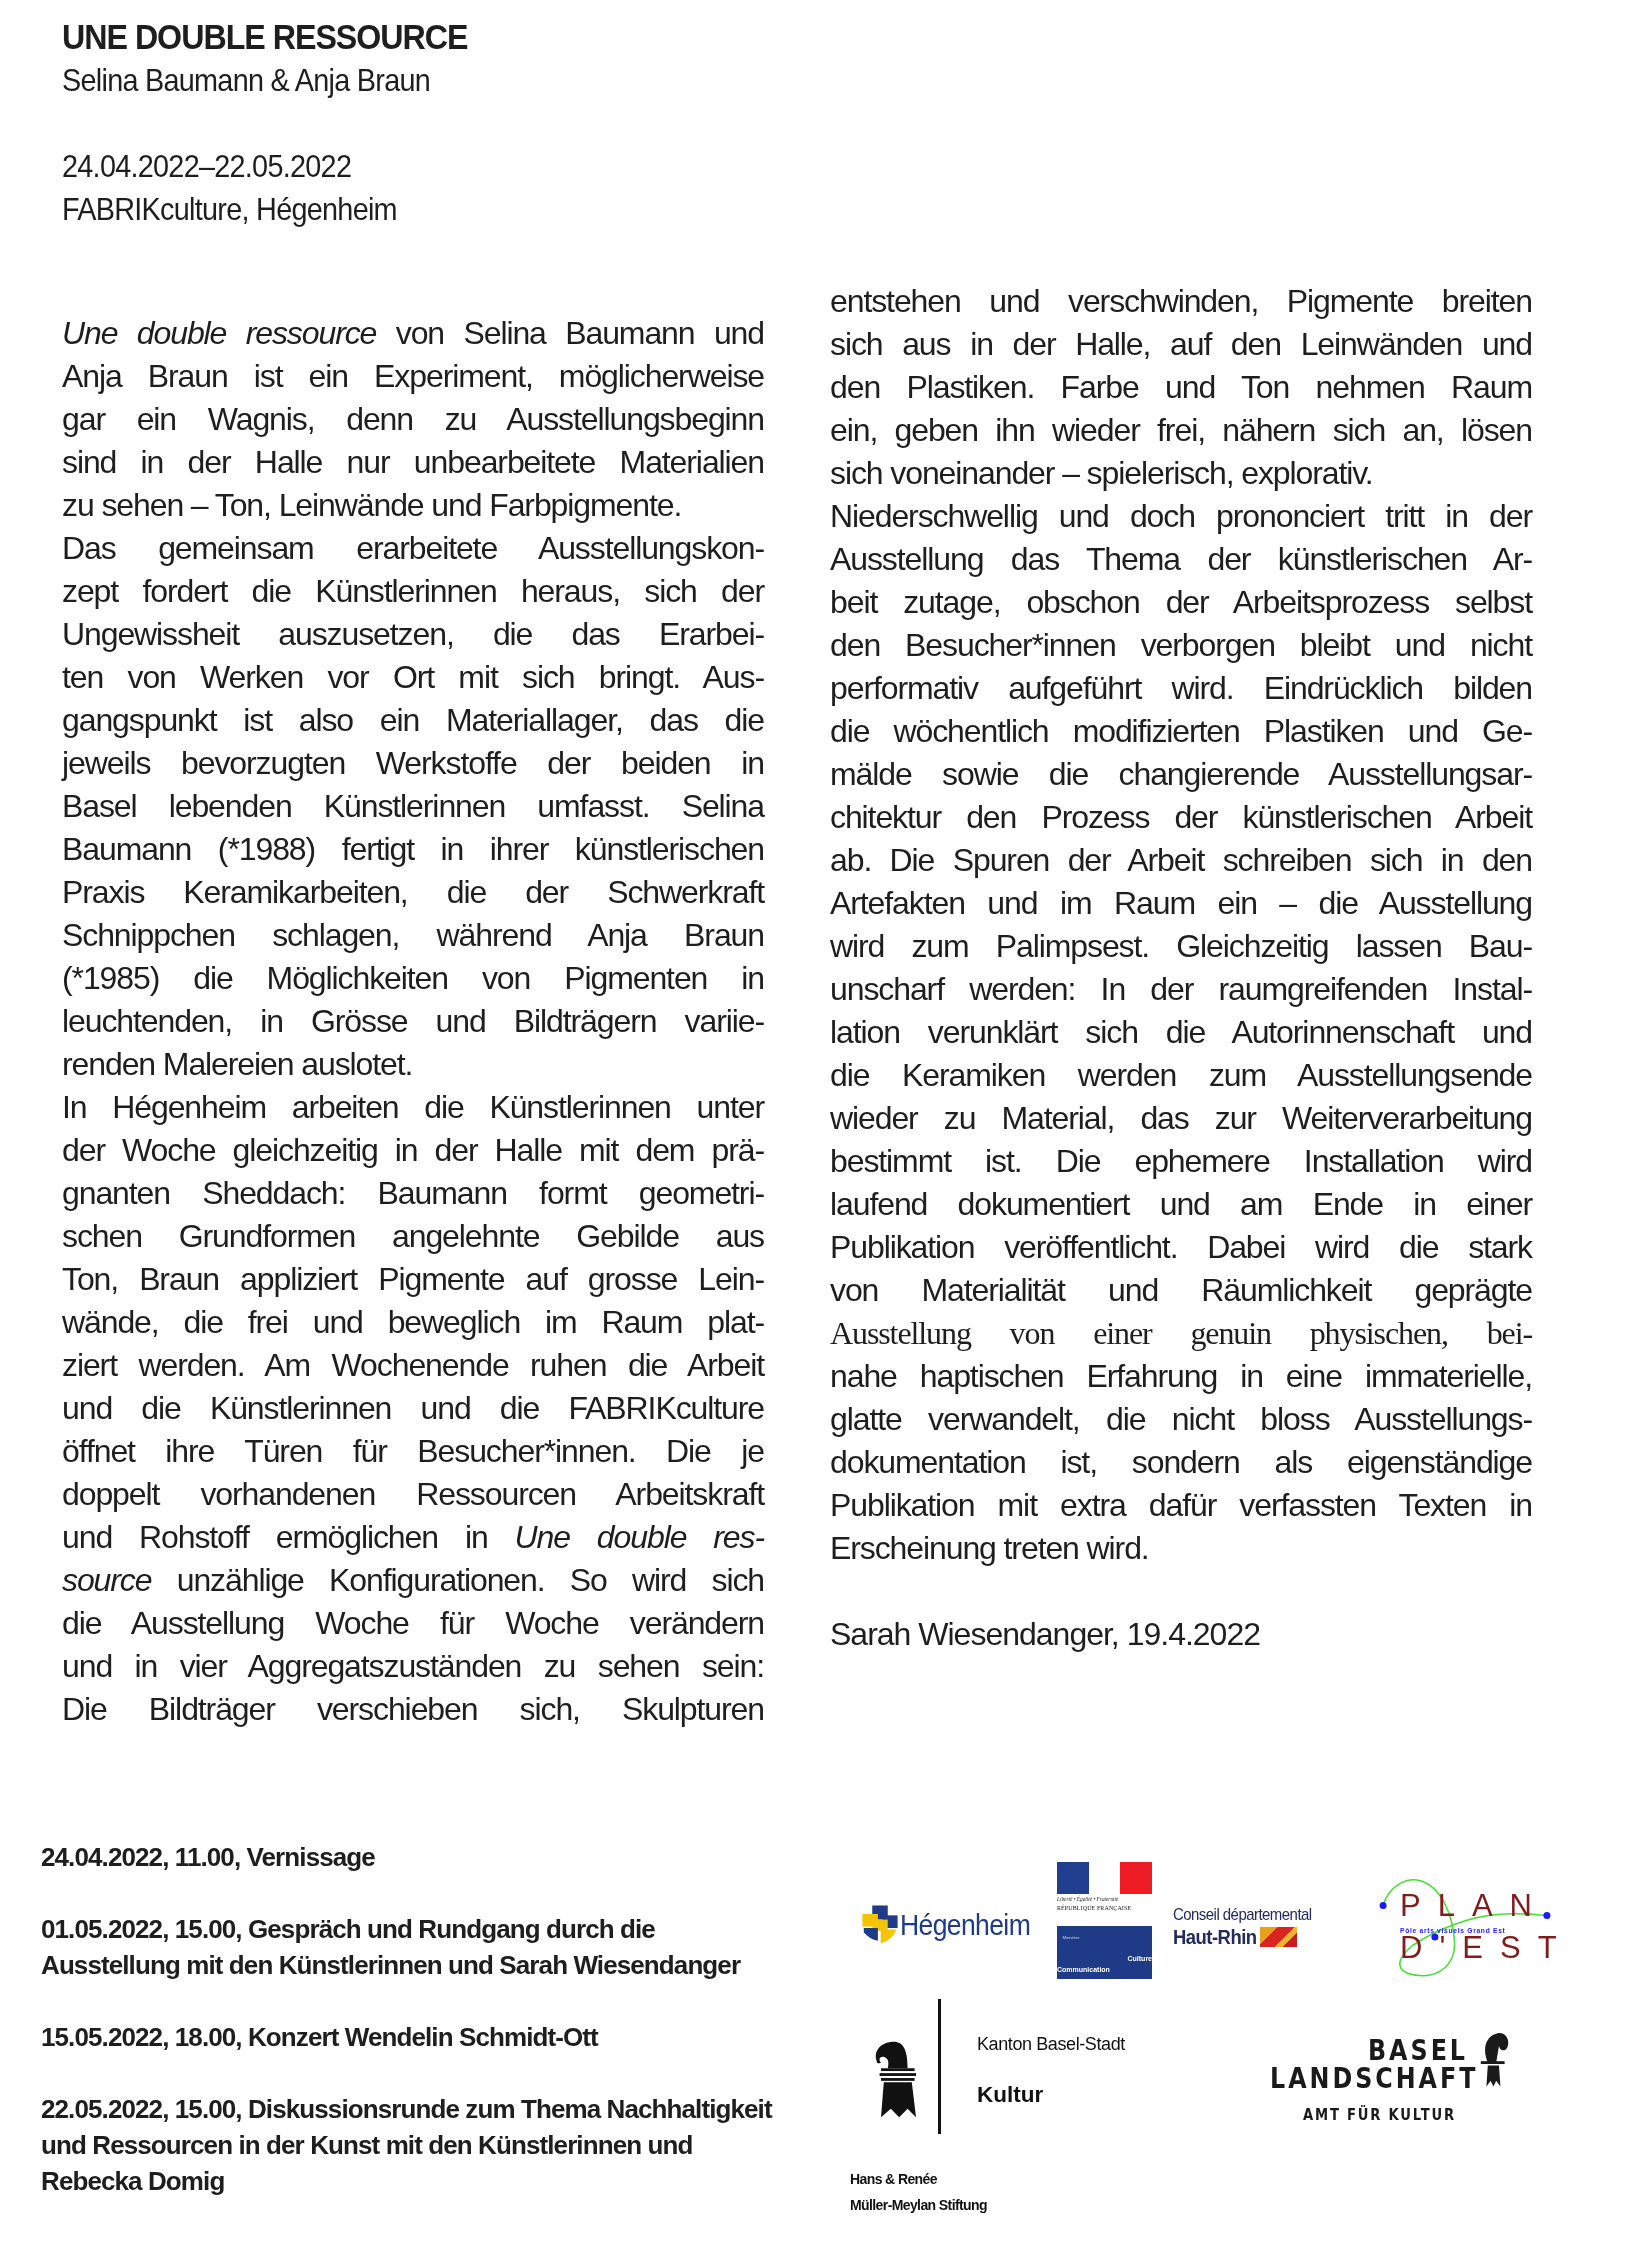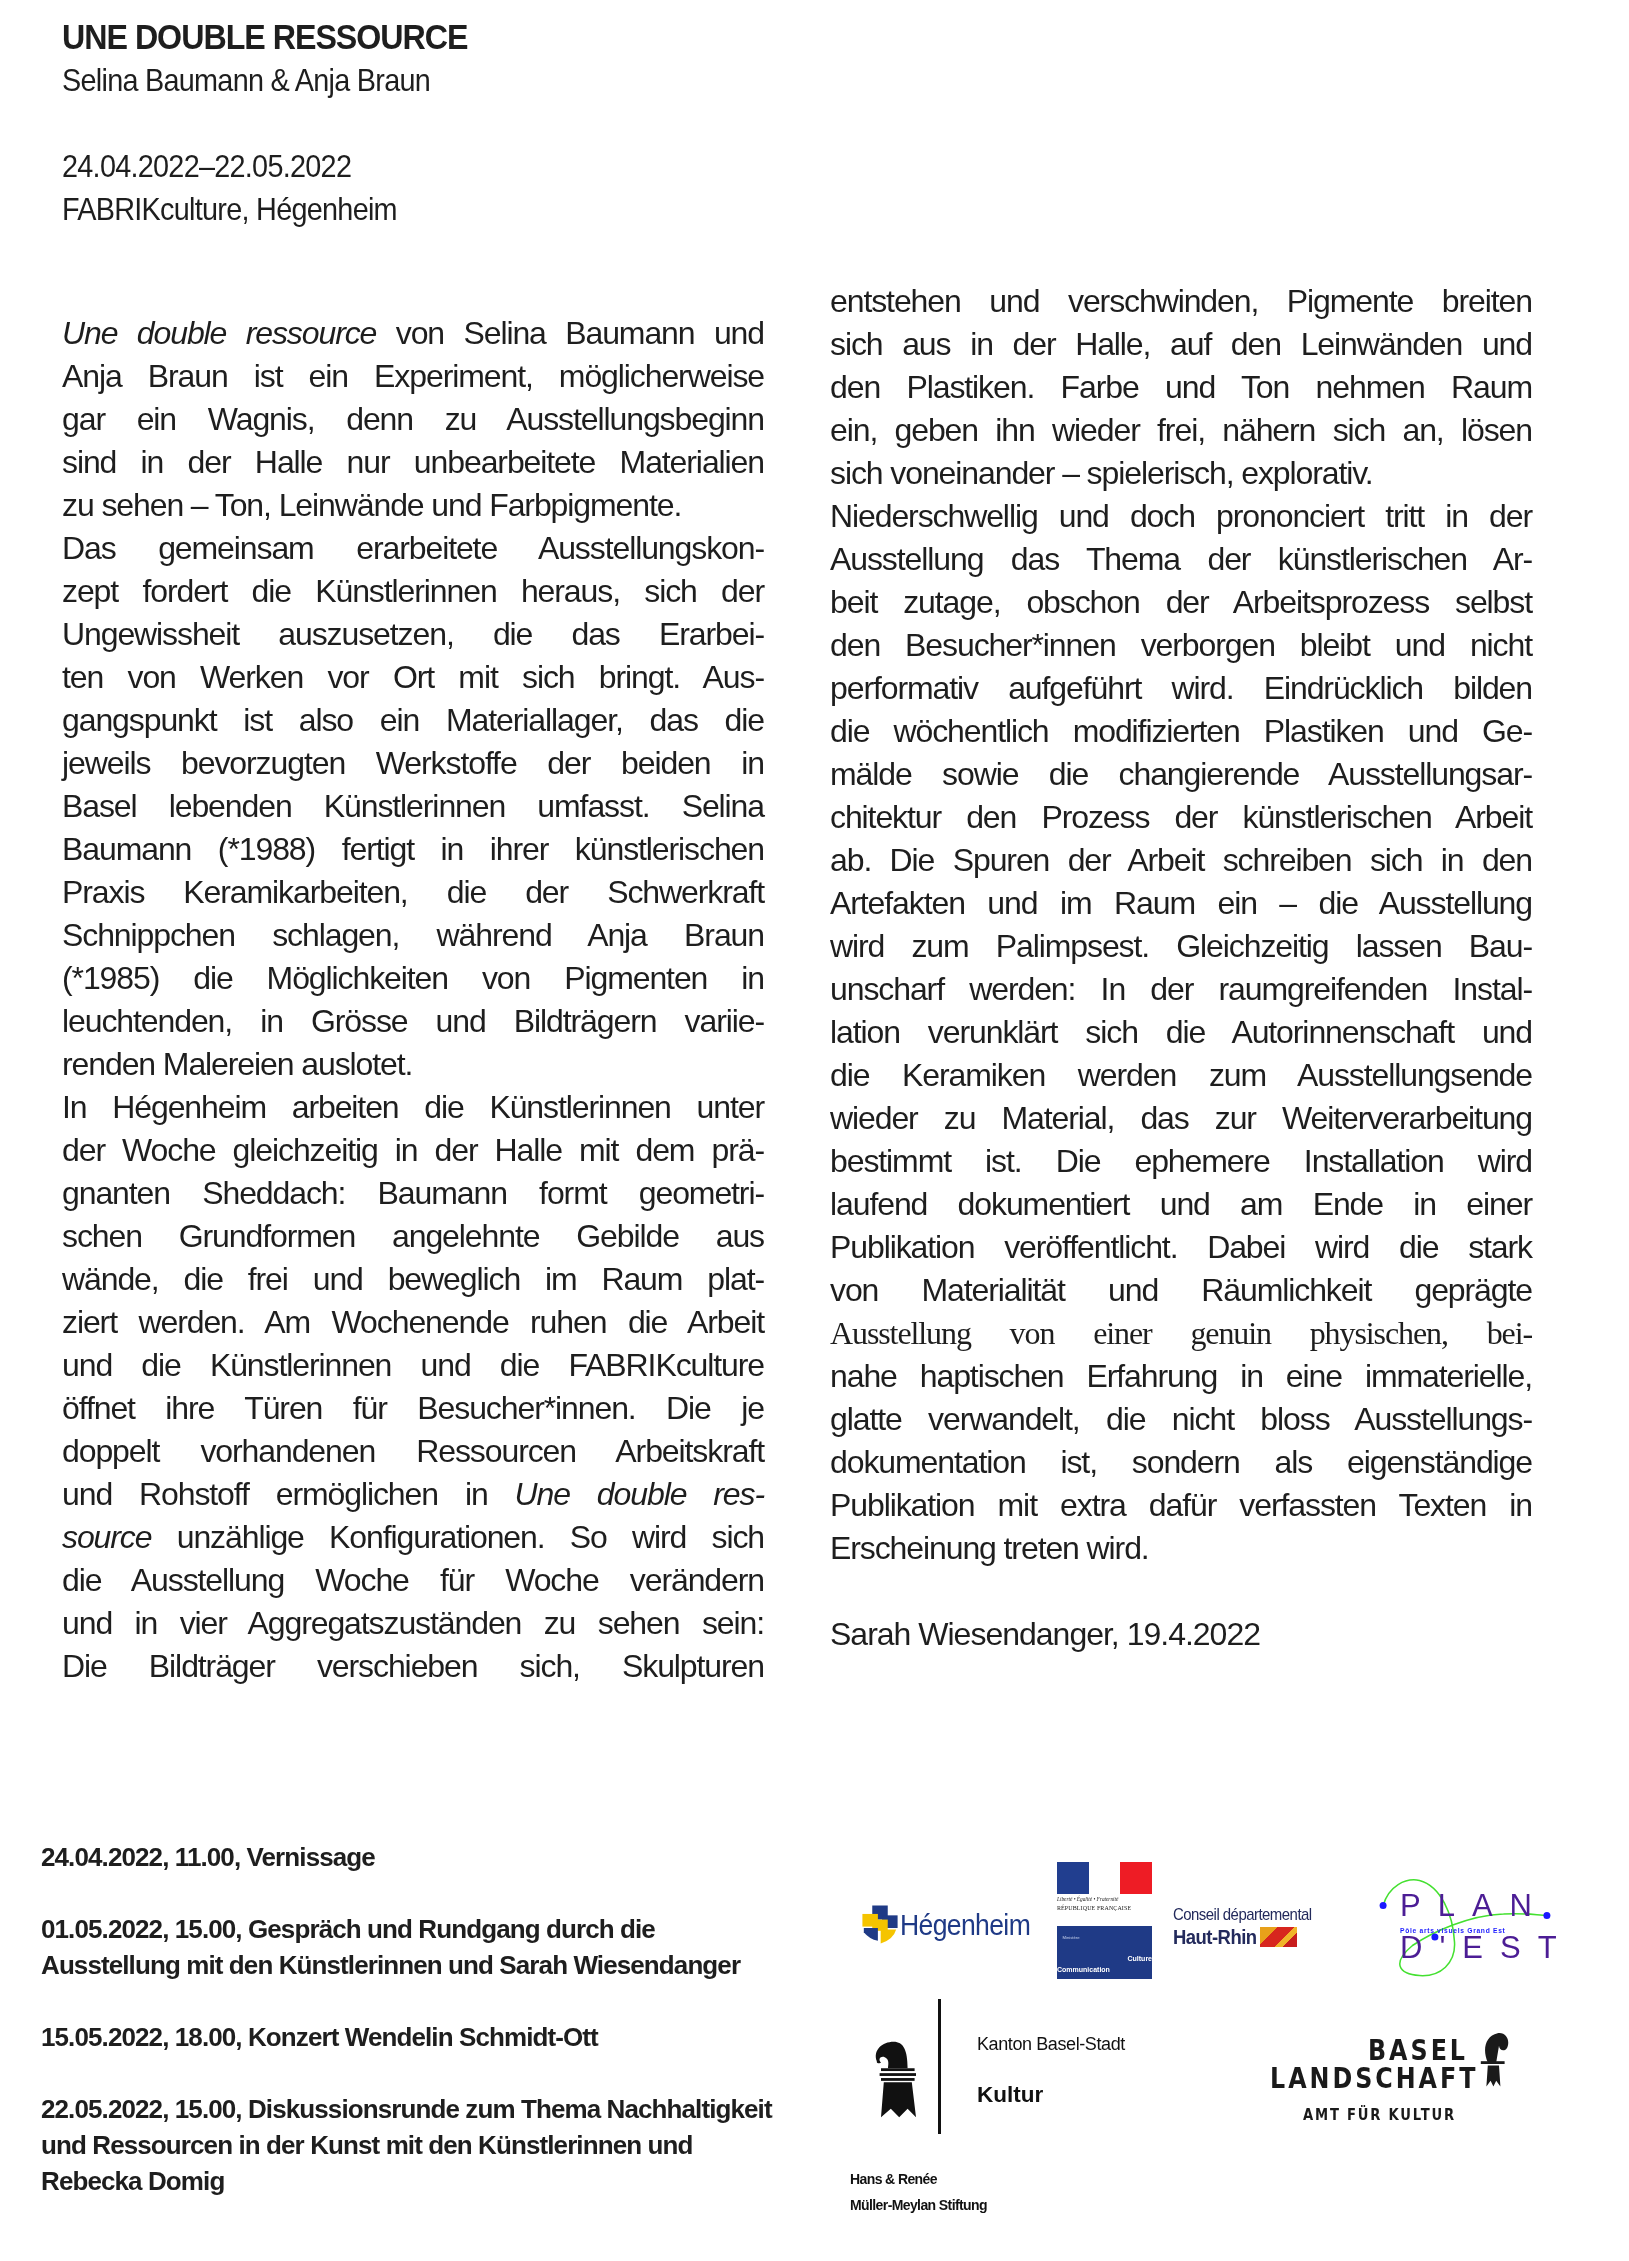--- a/index.html
+++ b/index.html
@@ -35,21 +35,21 @@
   .rf-min .c { position: absolute; right: 0; top: 29px; font-size: 7px; font-weight: bold; }
   .rf-min .cm { position: absolute; left: 0; top: 40px; font-size: 7px; font-weight: bold; white-space: nowrap; }
   
   .hr { left: 1173px; top: 1905px; }
   .hr-top { font-size: 17px; color: #232a5c; letter-spacing: -0.6px; white-space: nowrap; transform: scaleX(0.88); transform-origin: left top; }
   .hr-bot { display: flex; align-items: center; margin-top: 0px; }
   .hr-name { font-size: 21px; font-weight: bold; color: #232a5c; letter-spacing: -0.6px; transform: scaleX(0.88); transform-origin: left center; white-space: nowrap; }
   .hr-flag { width: 37px; height: 19.7px; background: linear-gradient(135deg, #e8a11a 0 30%, #d7261e 30% 60%, #f0b429 60% 75%, #c81d1d 75%); margin-left: -8.4px; }
   
   .pde { left: 1363px; top: 1872px; width: 204px; height: 105px; }
-  .pde-t { position: absolute; color: #4c1d95; font-size: 31px; letter-spacing: 17px; font-weight: normal; white-space: nowrap; }
+  .pde-t { position: absolute; color: #7f1d1d; font-size: 31px; letter-spacing: 17px; font-weight: normal; white-space: nowrap; }
   .pde-sub { position: absolute; left: 37px; top: 55px; color: #1a1aff; font-size: 6.7px; font-weight: bold; letter-spacing: 0.7px; white-space: nowrap; }
   
   .bs { left: 861px; top: 1999px; width: 323px; height: 135px; }
   .bs-line { position: absolute; left: 77px; top: 0; width: 2.8px; height: 135px; background: #111; }
   .bs-k { position: absolute; left: 116px; top: 35px; font-size: 18px; color: #111; white-space: nowrap; letter-spacing: -0.4px; }
   .bs-kul { position: absolute; left: 116px; top: 83px; font-size: 22.5px; font-weight: bold; color: #111; }
   
   .bl { left: 1250px; top: 2023px; width: 281px; height: 112px; }
   .bl-1 { position: absolute; left: 118px; top: 11.2px; font-size: 28px; font-weight: bold; letter-spacing: 3.5px; color: #1a1a1a; transform: scaleX(0.85); transform-origin: left top; font-family: "DejaVu Sans", sans-serif; }
   .bl-2 { position: absolute; left: 19.7px; top: 39px; font-size: 28px; font-weight: bold; letter-spacing: 3.5px; color: #1a1a1a; transform: scaleX(0.85); transform-origin: left top; font-family: "DejaVu Sans", sans-serif; white-space: nowrap; }
@@ -120,20 +120,23 @@
       <span class="inner"><span>In Hégenheim arbeiten die Künstlerinnen unter</span></span>
     </div>
     <div class="line just" style="white-space: normal;">
       <span class="inner"><span>der Woche gleichzeitig in der Halle mit dem prä-</span></span>
     </div>
     <div class="line just" style="white-space: normal;">
       <span class="inner"><span>gnanten Sheddach: Baumann formt geometri-</span></span>
     </div>
     <div class="line just" style="white-space: normal;">
       <span class="inner"><span>schen Grundformen angelehnte Gebilde aus</span></span>
+    </div>
+    <div class="line just" style="white-space: normal;">
+      <span class="inner"><span>Ton, Braun appliziert Pigmente auf grosse Lein-</span></span>
     </div>
     <div class="line just" style="white-space: normal;">
       <span class="inner"><span>wände, die frei und beweglich im Raum plat-</span></span>
     </div>
     <div class="line just" style="white-space: normal;">
       <span class="inner"><span>ziert werden. Am Wochenende ruhen die Arbeit</span></span>
     </div>
     <div class="line just" style="white-space: normal;">
       <span class="inner"><span>und die Künstlerinnen und die FABRIKculture</span></span>
     </div>

